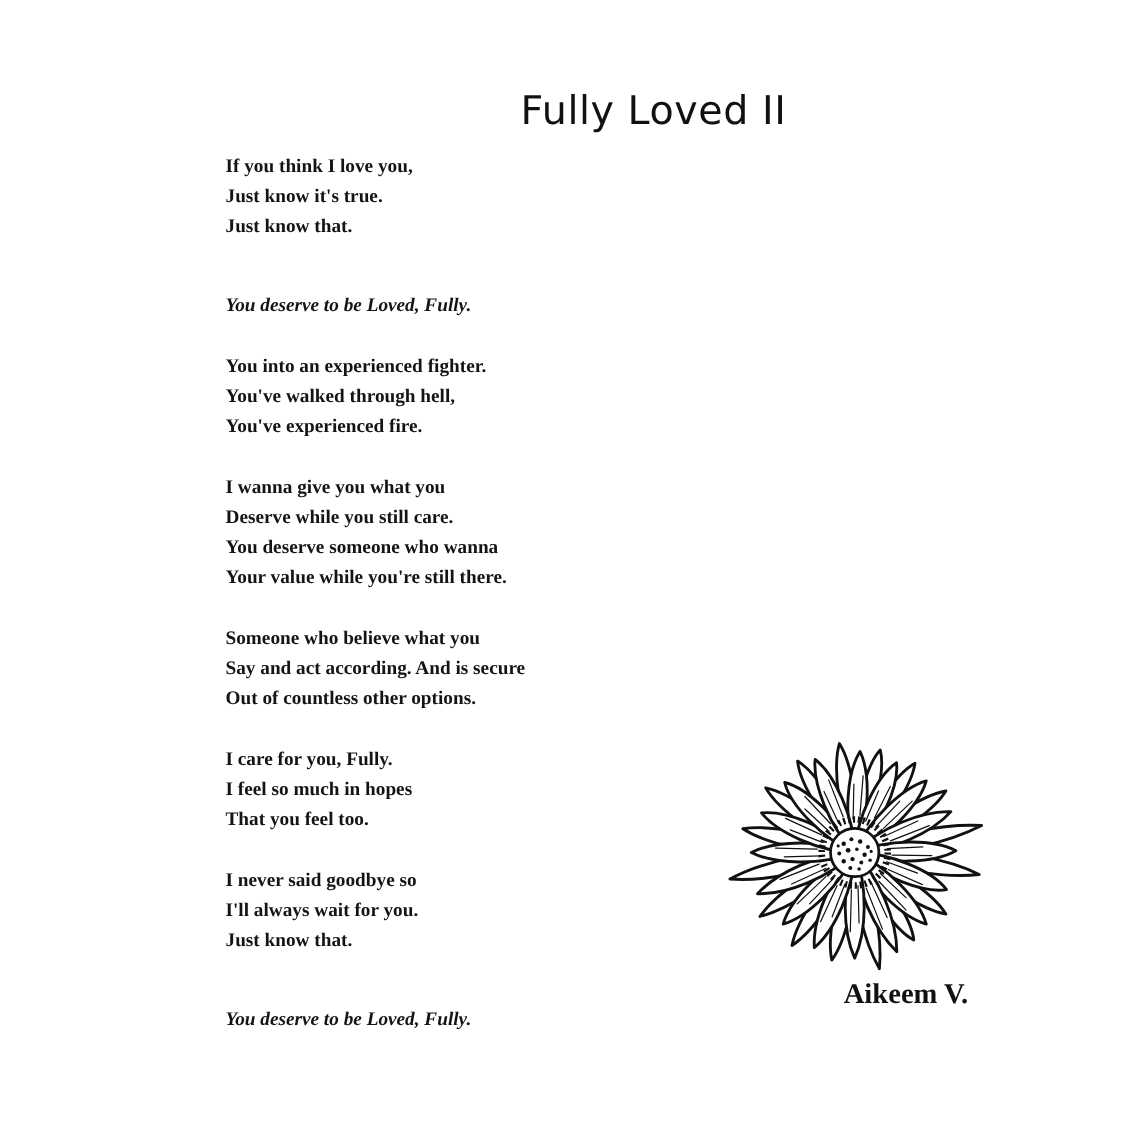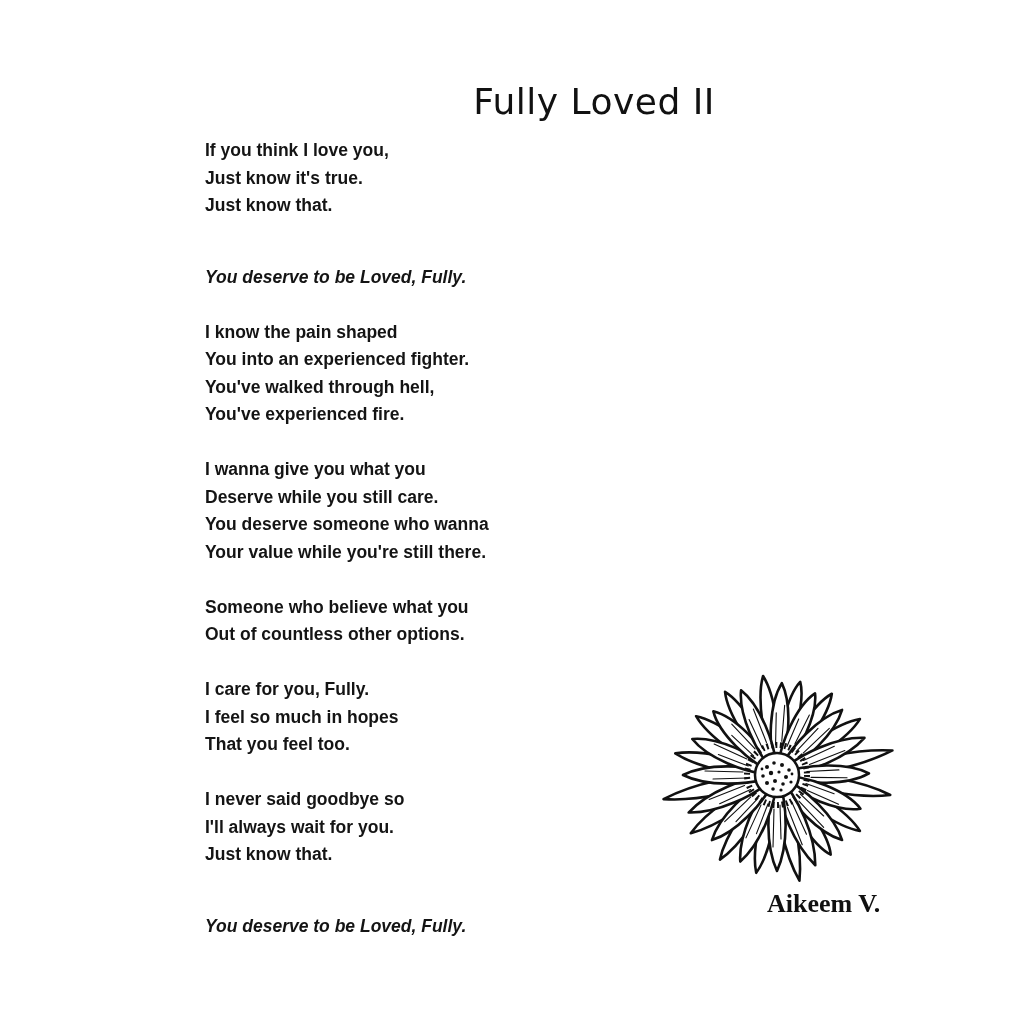--- a/index.html
+++ b/index.html
@@ -29,21 +29,21 @@
       font-weight: normal;
       letter-spacing: 0.5px;
       color: #111111;
       margin: 0;
       line-height: 44px;
     }
     .poem {
       position: absolute;
       left: 205px;
       top: 137px;
-      font-family: Liberation Sans, sans-serif;
+      font-family: Liberation Serif, serif;
       font-size: 17.5px;
       font-weight: bold;
       line-height: 27.5px;
       color: #141414;
     }
     .stanza {
       margin: 0 0 27.5px 0;
     }
     .line {
       display: block;
@@ -83,33 +83,33 @@
   <div class="poem">
     <div class="stanza">
       <span class="line">If you think I love you,</span>
       <span class="line">Just know it's true.</span>
       <span class="line">Just know that.</span>
     </div>
     <div class="stanza">
       <span class="line refrain">You deserve to be Loved, Fully.</span>
     </div>
     <div class="stanza">
-      <span class="line">I know the pain shaped</span>
       <span class="line">You into an experienced fighter.</span>
       <span class="line">You've walked through hell,</span>
       <span class="line">You've experienced fire.</span>
     </div>
     <div class="stanza">
       <span class="line">I wanna give you what you</span>
       <span class="line">Deserve while you still care.</span>
       <span class="line">You deserve someone who wanna</span>
       <span class="line">Your value while you're still there.</span>
     </div>
     <div class="stanza">
       <span class="line">Someone who believe what you</span>
+      <span class="line">Say and act according. And is secure</span>
       <span class="line">Out of countless other options.</span>
     </div>
     <div class="stanza">
       <span class="line">I care for you, Fully.</span>
       <span class="line">I feel so much in hopes</span>
       <span class="line">That you feel too.</span>
     </div>
     <div class="stanza">
       <span class="line">I never said goodbye so</span>
       <span class="line">I'll always wait for you.</span>

